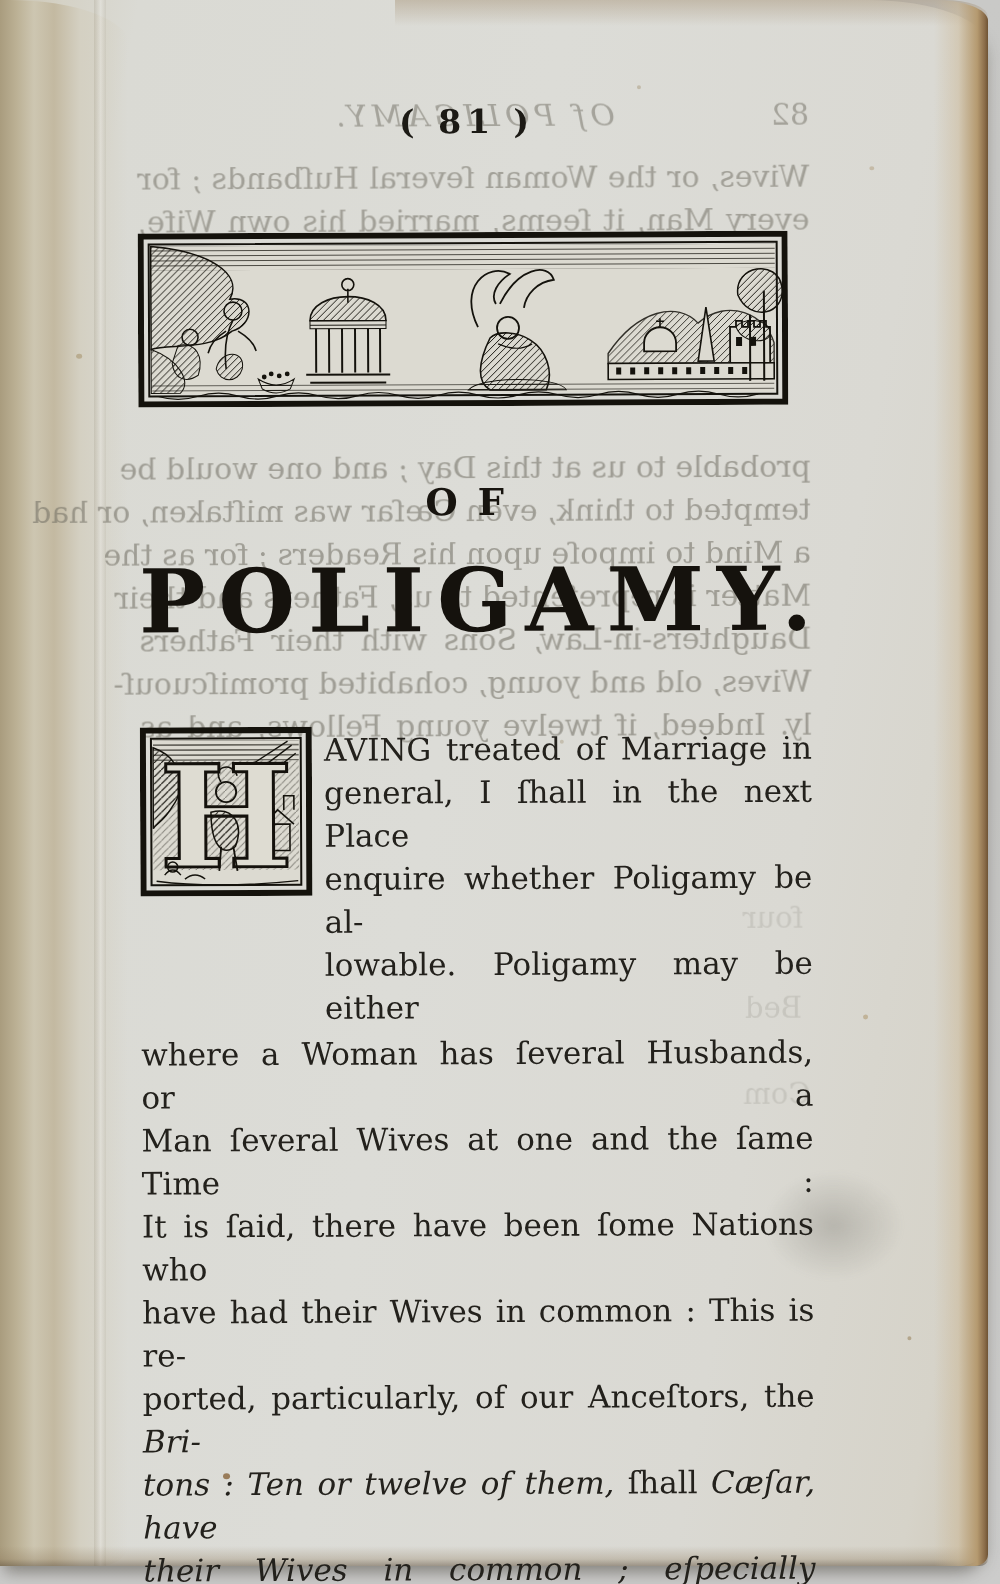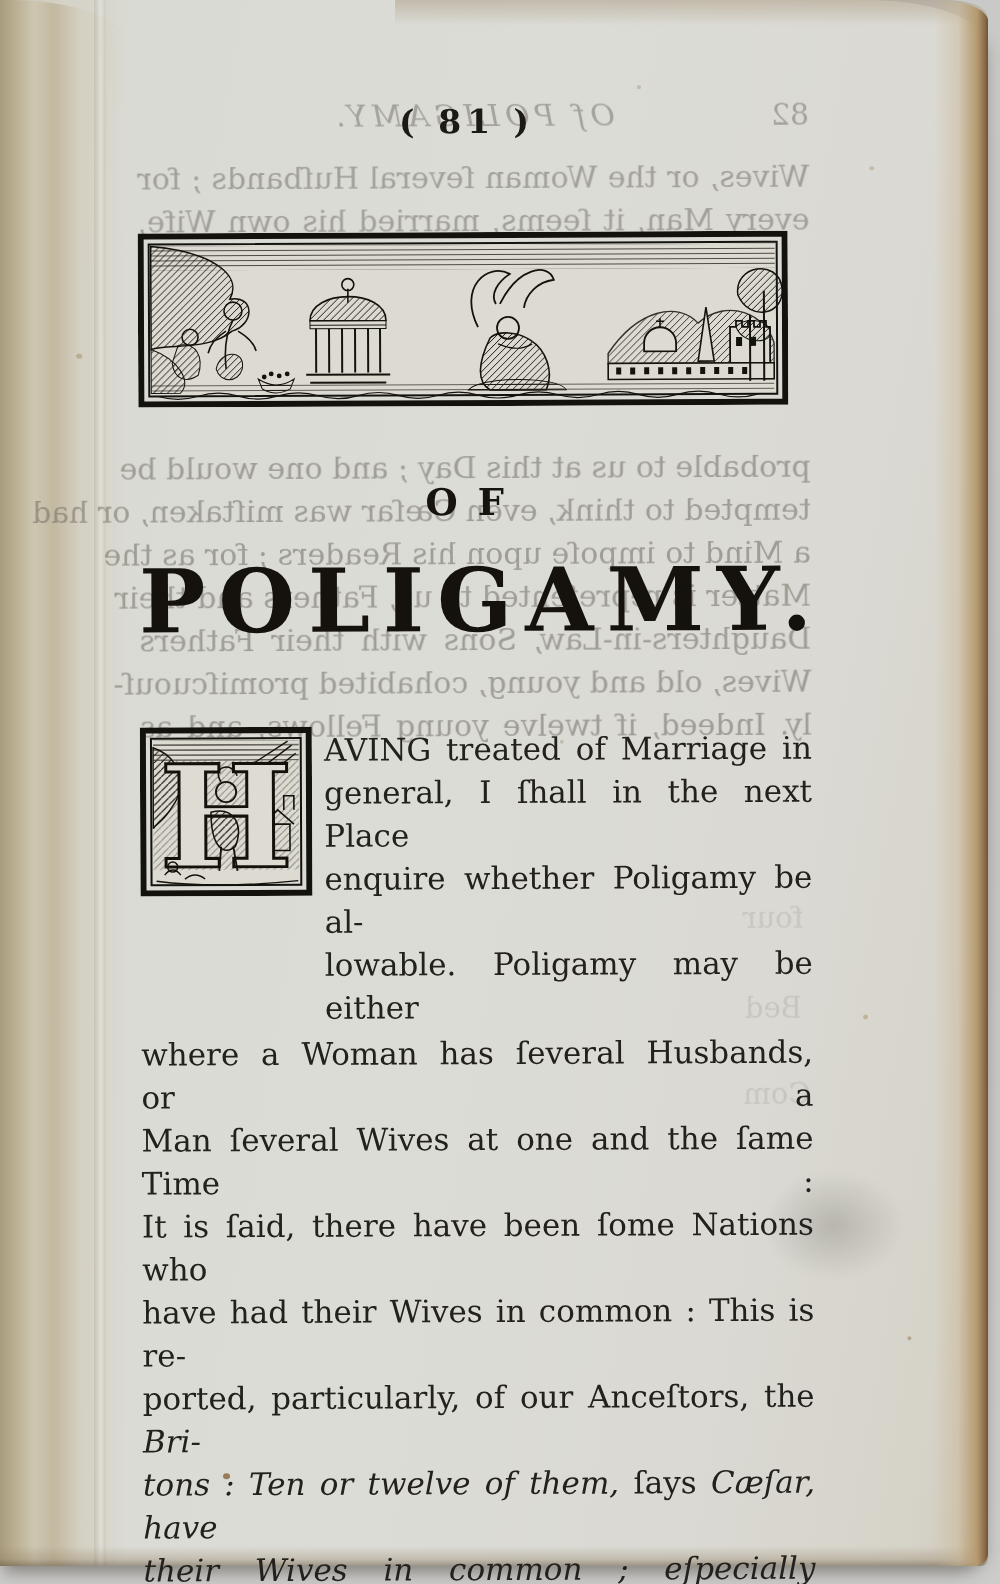--- a/index.html
+++ b/index.html
@@ -210,21 +210,21 @@
             <div class="bline"><span class="ro">enquire whether Poligamy be al-</span></div>
             <div class="bline"><span class="ro">lowable.  Poligamy may be either</span></div>
           </div>
       </div>
       <div id="full-col">
           <div class="bline"><span class="ro">where a Woman has ſeveral Husbands, or a</span></div>
           <div class="bline"><span class="ro">Man ſeveral Wives at one and the ſame Time :</span></div>
           <div class="bline"><span class="ro">It is ſaid, there have been ſome Nations who</span></div>
           <div class="bline"><span class="ro">have had their Wives in common :  This is re-</span></div>
           <div class="bline"><span class="ro">ported, particularly, of our Anceſtors, the </span><span class="it">Bri-</span></div>
-          <div class="bline"><span class="it">tons : Ten or twelve of them,</span><span class="ro"> ſays </span><span class="it">Cæſar, have</span></div>
+          <div class="bline"><span class="it">tons : Ten or twelve of them,</span><span class="ro"> ſhall </span><span class="it">Cæſar, have</span></div>
           <div class="bline"><span class="it">their Wives in common ; eſpecially Brothers with</span></div>
         </div>
 
     </div>
 
     <span class="gfrag" id="frag0">four</span>
     <span class="gfrag" id="frag1">Bed</span>
     <span class="gfrag" id="frag2">Com</span>
 
     <div class="smudge"></div>

